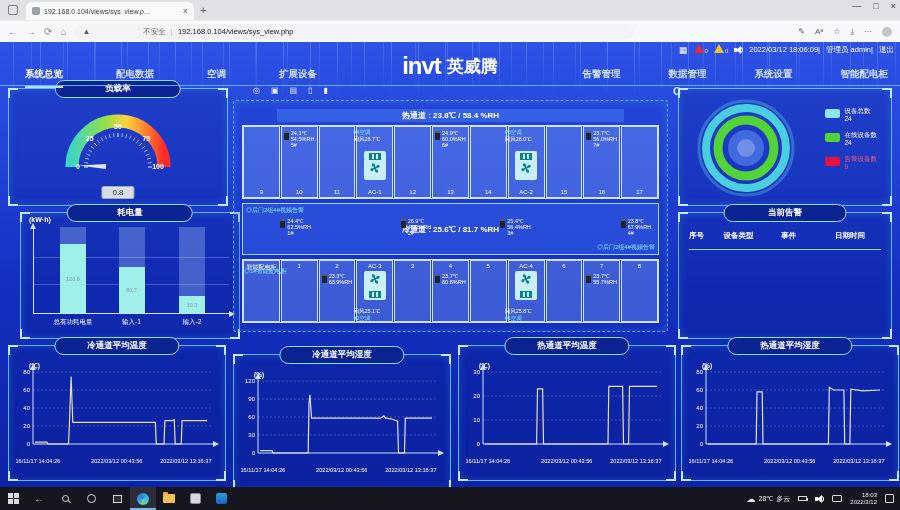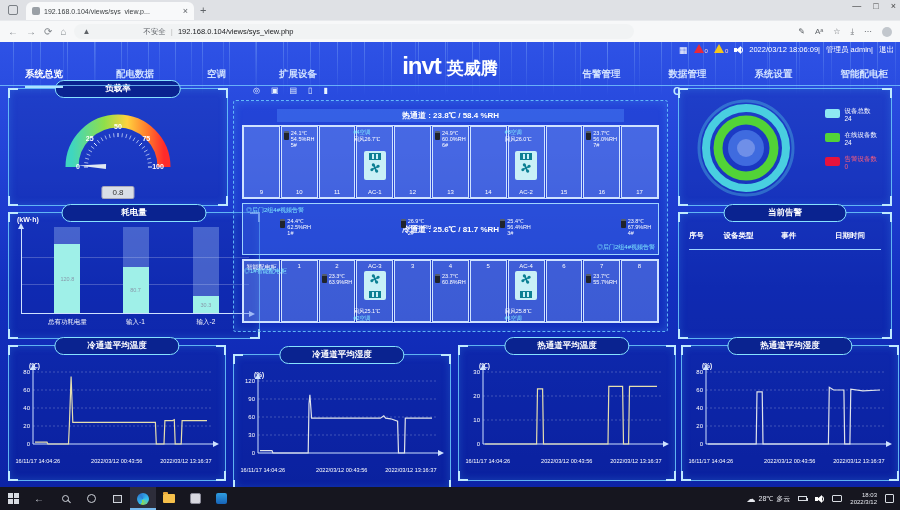--- a/index.html
+++ b/index.html
@@ -43,38 +43,38 @@
   .spk { position:relative; width:9px; height:9px; display:inline-block; }
   .spk i { position:absolute; left:0; top:3px; width:3px; height:4px; background:#fff; }
   .spk b { position:absolute; left:2px; top:1px; width:0; height:0; border-top:4px solid transparent; border-bottom:4px solid transparent; border-right:5px solid #fff; }
   .spk s { position:absolute; right:0; top:2px; width:3px; height:6px; border:1px solid #fff; border-left:none; border-radius:0 4px 4px 0; }
 
   .nav { position:absolute; top:14px; left:0; width:100%; height:30px; border-bottom:1px solid rgba(120,200,255,.8); z-index:4; }
   .nav-left { position:absolute; left:25px; top:12px; display:flex; gap:53px; }
   .nav-right { position:absolute; right:12px; top:12px; display:flex; gap:48px; }
   .nav-item { font-size:9.5px; color:#cfe0ff; font-weight:bold; white-space:nowrap; padding-bottom:5px; }
   .nav-item.active { color:#fff; border-bottom:2px solid #aee2ff; }
-  .logo { position:absolute; left:50%; top:-4px; transform:translateX(-50%); display:flex; align-items:flex-end; gap:6px; color:#fff; z-index:5; }
+  .logo { position:absolute; left:50%; top:-4px; transform:translateX(-50%); display:flex; align-items:center; gap:6px; color:#fff; z-index:5; }
   .logo-en { font-size:24px; font-weight:bold; letter-spacing:-1px; }
   .logo-cn { font-size:17px; font-weight:bold; }
   .hdr-icons { position:absolute; left:253px; top:44px; display:flex; gap:11px; color:#eaf4ff; font-size:8px; z-index:4; }
 
   
   .panel { position:absolute; border:1px solid rgba(110,205,255,.85); border-radius:3px; background:rgba(8,28,140,.28);
            box-shadow:inset 0 0 8px rgba(80,180,255,.25); }
   .panel .corner { position:absolute; width:10px; height:10px; border-color:#bfeaff; border-style:solid; }
   .c-tl { top:-1px; left:-1px; border-width:2px 0 0 2px; }
   .c-tr { top:-1px; right:-1px; border-width:2px 2px 0 0; }
   .c-bl { bottom:-1px; left:-1px; border-width:0 0 2px 2px; }
   .c-br { bottom:-1px; right:-1px; border-width:0 2px 2px 0; }
   .ptitle { position:absolute; top:-9px; left:50%; transform:translateX(-50%); background:#0a2390; border:1px solid #86e2ff; border-radius:9px;
             color:#fff; font-size:8.5px; font-weight:bold; padding:2px 0; text-align:center; width:58%; white-space:nowrap; z-index:3; }
 
   #p-load   { left:8px;  top:46px;  width:220px; height:118px; }
-  #p-energy { left:8px;  top:170px; width:252px; height:127px; }
+  #p-energy { left:20px;  top:170px; width:220px; height:127px; }
   #p-map    { left:233px; top:58px; width:435px; height:232px; border-style:dashed; background:rgba(20,50,190,.18); }
   #p-stats  { left:678px; top:46px;  width:214px; height:118px; }
   #p-alarm  { left:678px; top:170px; width:214px; height:127px; }
   .chart-panel { top:303px; height:136px; width:218px; }
 
   
   .gauge-wrap { position:absolute; left:50%; top:12px; transform:translateX(-50%); }
   .gauge-val { position:absolute; left:50%; transform:translateX(-50%); bottom:6px; background:#d9dee6; color:#333; font-size:8px;
                padding:1px 10px; border-radius:2px; border:1px solid #aab; }
 

